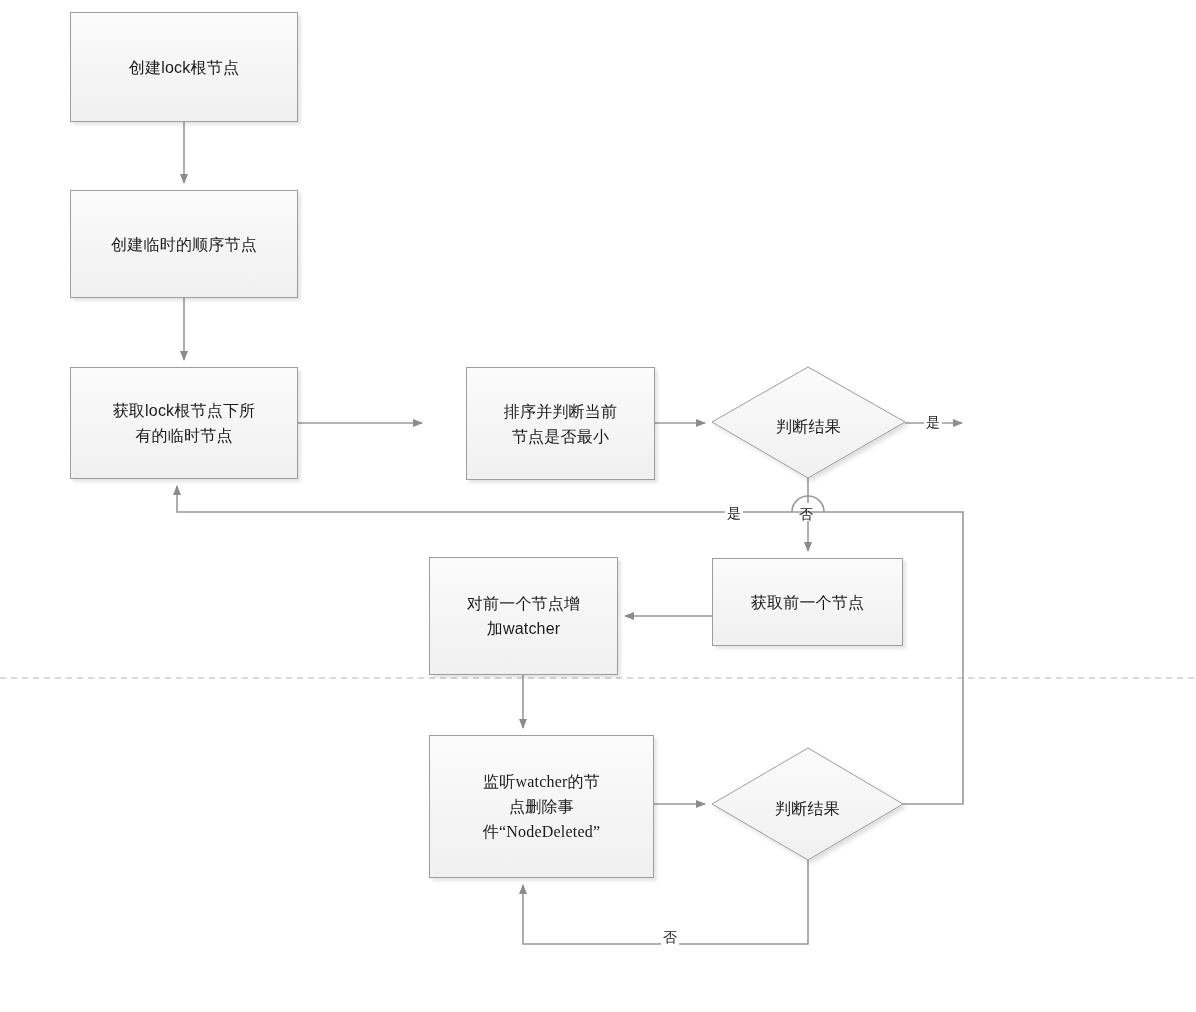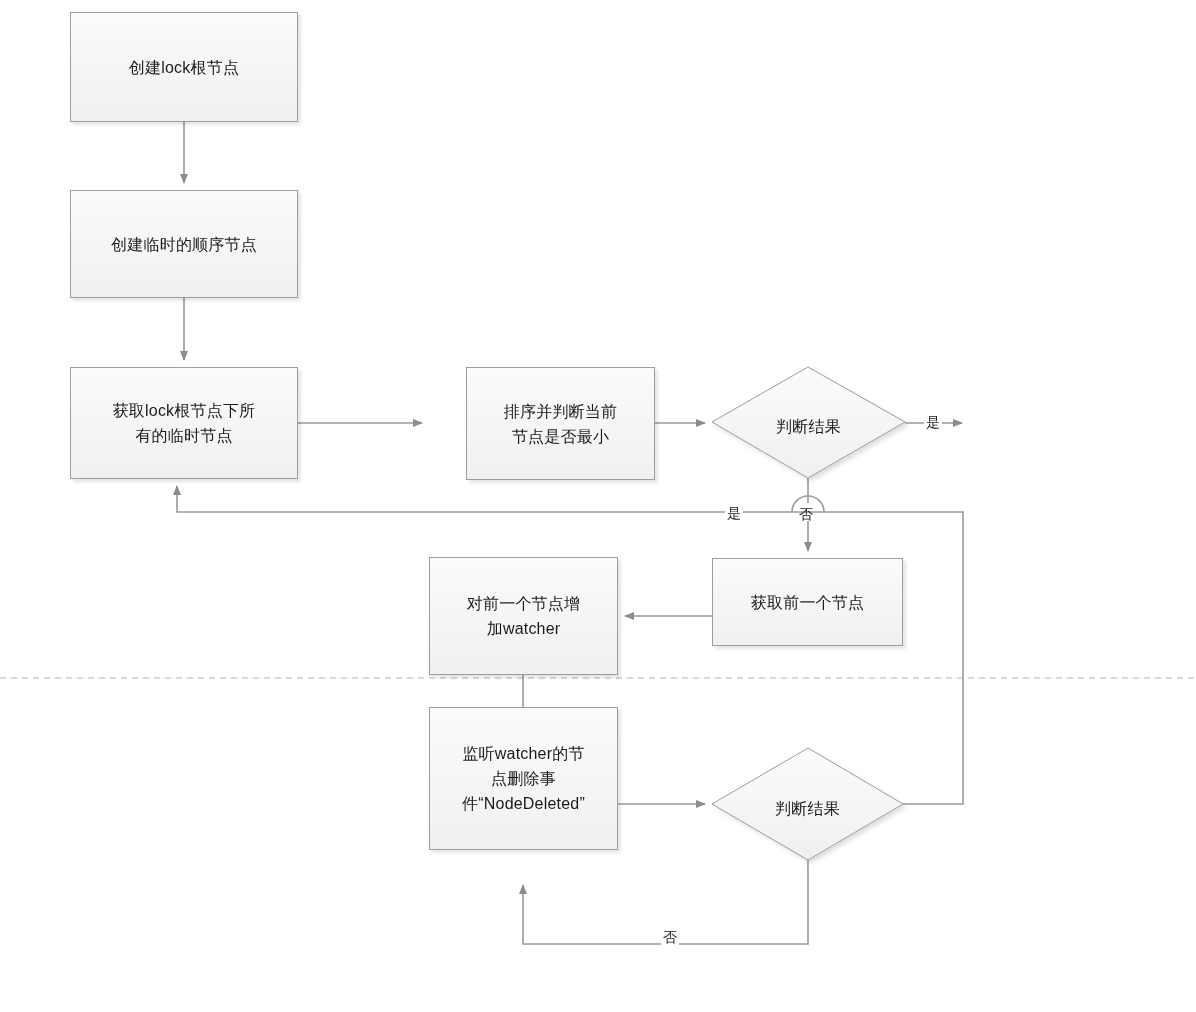--- a/index.html
+++ b/index.html
@@ -112,21 +112,21 @@
 
   <div class="node rect" style="left:712px;top:558px;width:191px;height:88px;">
     <span class="label">获取前一个节点</span>
   </div>
 
   <div class="node rect" style="left:429px;top:557px;width:189px;height:118px;">
     <span class="label">对前一个节点增
 加watcher</span>
   </div>
 
-  <div class="node rect" style="left:429px;top:707px;width:189px;height:143px;">
+  <div class="node rect" style="left:429px;top:735px;width:225px;height:143px;font-family:Liberation Serif, serif;">
     <span class="label">监听watcher的节
 点删除事
 件“NodeDeleted”</span>
   </div>
 
   <div class="node diamond" style="left:712px;top:748px;width:191px;height:112px;">
     <span class="label">判断结果</span>
   </div>
 
   <div class="edge-label" style="left:924px;top:414px;">是</div>

